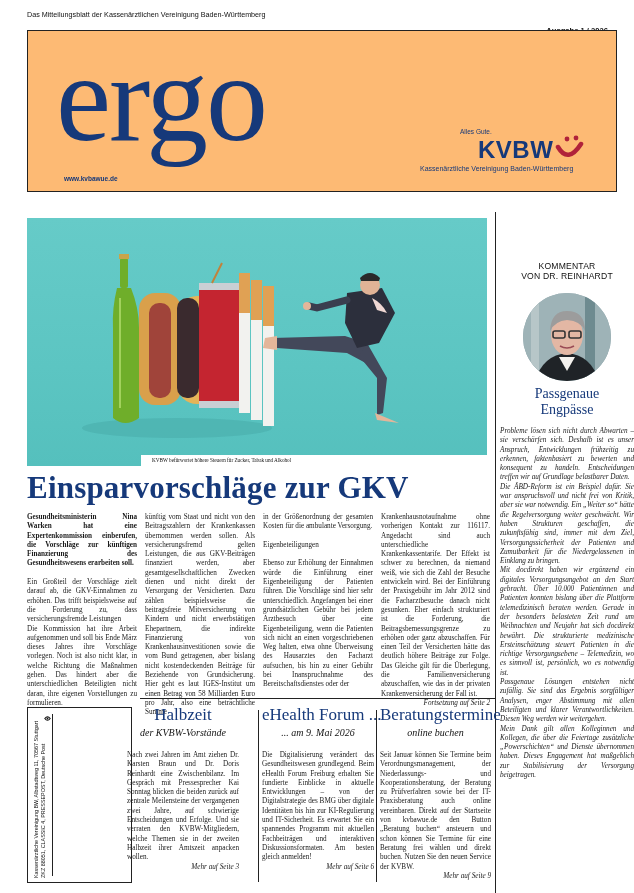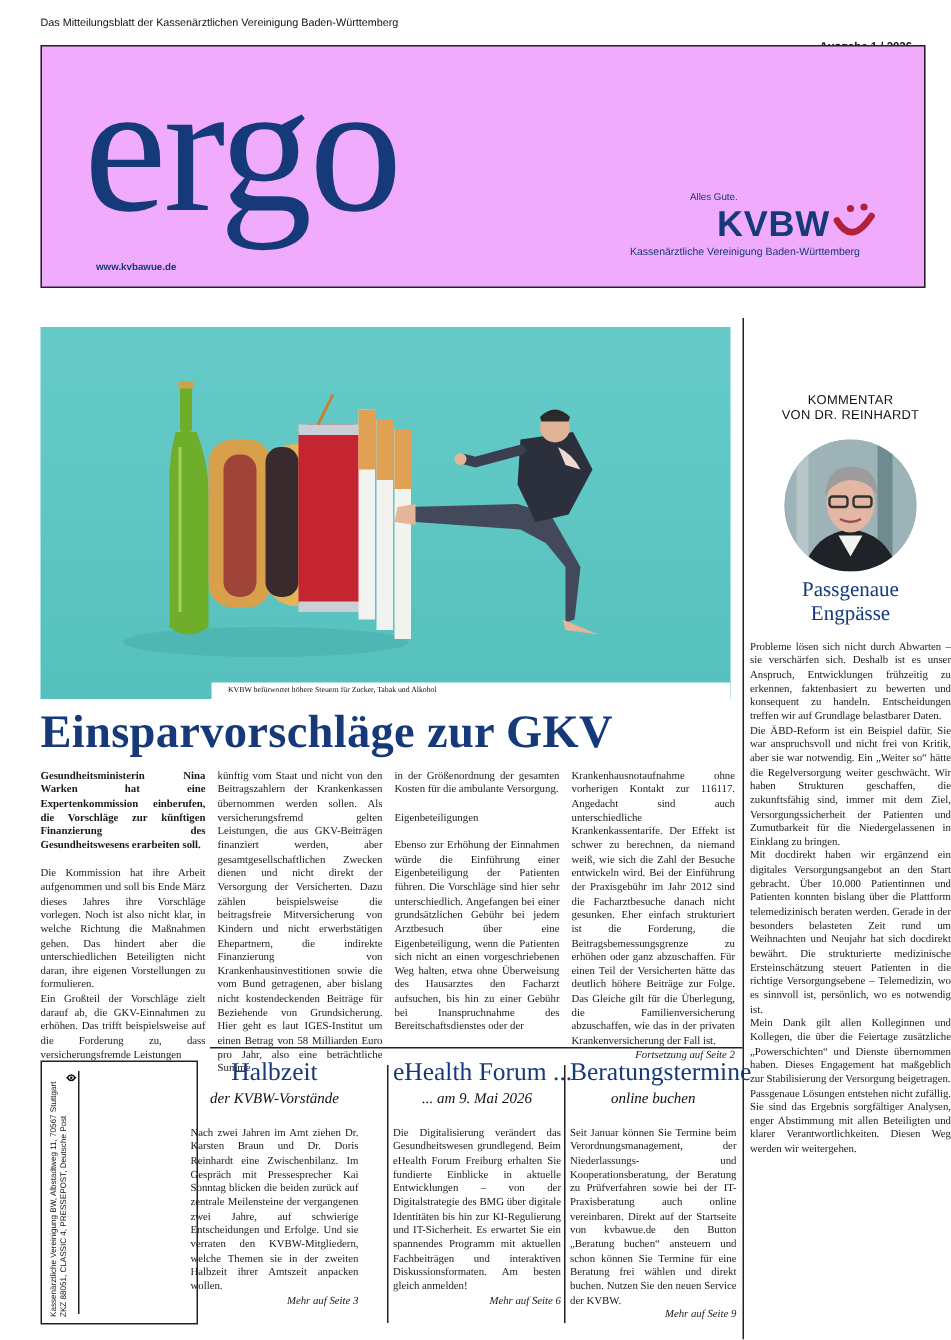--- a/index.html
+++ b/index.html
@@ -5,21 +5,21 @@
   * { box-sizing: border-box; margin: 0; padding: 0; }
   html, body { width: 634px; height: 893px; background: #ffffff; overflow: hidden; }
   body { position: relative; font-family: "Liberation Serif", serif; color: #1a1a1a; }
 
   .topline { position: absolute; top: 10px; left: 27px; right: 26px; height: 12px;
     font-family: "Liberation Sans", sans-serif; font-size: 7.2px; color: #111; }
   .topline .left { position: absolute; left: 0; top: 0; }
   .topline .right { position: absolute; right: 0; top: 16px; font-weight: bold; font-size: 7.6px; text-align: center; }
 
   .masthead { position: absolute; top: 30px; left: 27px; width: 590px; height: 162px;
-    border: 1px solid #222; background: #f0abfc; }
+    border: 1px solid #222; background: #fdba74; }
   .logo-ergo { position: absolute; left: 28px; top: 6px; font-family: "Liberation Serif", serif;
     font-size: 124px; line-height: 1; color: #16397a; letter-spacing: -2px; }
   .masthead-url { position: absolute; left: 36px; bottom: 9px; font-family: "Liberation Sans", sans-serif;
     font-size: 6.5px; font-weight: bold; color: #16397a; }
   .kvbw-block { position: absolute; right: 26px; top: 97px; width: 170px; height: 52px; }
   .kvbw-slogan { position: absolute; left: 40px; top: 0; font-family: "Liberation Sans", sans-serif; font-size: 6.5px; color: #16397a; }
   .kvbw-logo { position: absolute; left: 58px; top: 10px; font-family: "Liberation Sans", sans-serif; font-weight: bold;
     font-size: 24px; color: #16397a; letter-spacing: 0.5px; line-height: 1; }
   .kvbw-smile { position: absolute; left: 134px; top: 6px; width: 30px; height: 28px; }
   .kvbw-sub { position: absolute; left: 0; top: 37px; font-family: "Liberation Sans", sans-serif; font-size: 7px; color: #16397a; white-space: nowrap; }
@@ -33,21 +33,21 @@
   .vrule { position: absolute; left: 495px; top: 212px; width: 1px; height: 681px; background: #222; }
 
   .comment { position: absolute; left: 500px; top: 212px; width: 134px; margin-top: 45px; }
   .comment-kicker { text-align: center; font-family: "Liberation Sans", sans-serif; font-size: 8.6px; line-height: 10px;
     color: #111; margin-top: 4px; letter-spacing: 0.2px; }
   .portrait { width: 88px; height: 88px; border-radius: 50%; margin: 12px auto 0; overflow: hidden; position: relative;
     background: radial-gradient(circle at 50% 40%, #b9c9cc 0%, #8fa6ac 60%, #587b83 100%); }
   .comment-title { text-align: center; font-size: 14px; line-height: 16px; color: #16397a; margin-top: 5px; }
   .comment-body { position: absolute; left: 0; top: 170px; width: 134px; font-size: 7.2px; line-height: 9.3px;
     text-align: justify; color: #1a1a1a; hyphens: auto; }
-  .comment-body p { margin: 0; }
+  .comment-body p { margin: 0; font-style: italic; }
 
   .headline { position: absolute; left: 27px; top: 470px; width: 460px; text-align: left;
     font-size: 31px; line-height: 36px; color: #16397a; letter-spacing: 0.2px; }
 
   .article { position: absolute; left: 27px; top: 513px; width: 463px; height: 190px; }
   .col { position: absolute; top: 0; width: 110px; font-size: 7.2px; line-height: 9.3px; text-align: justify; color: #1a1a1a; }
   .col p { margin: 0; }
   .col .lead { font-weight: bold; }
   .col .gap { height: 9.3px; }
   .col .subhead { font-weight: normal; }
@@ -174,33 +174,33 @@
     </svg>
   </div>
   <div class="comment-title">
     <div>Passgenaue</div>
     <div>Engpässe</div>
   </div>
   <div class="comment-body">
     <p>Probleme lösen sich nicht durch Abwarten – sie verschärfen sich. Deshalb ist es unser Anspruch, Entwicklungen frühzeitig zu erkennen, faktenbasiert zu bewerten und konsequent zu handeln. Entscheidungen treffen wir auf Grundlage belastbarer Daten.</p>
     <p>Die ÄBD-Reform ist ein Beispiel dafür. Sie war anspruchsvoll und nicht frei von Kritik, aber sie war notwendig. Ein „Weiter so“ hätte die Regelversorgung weiter geschwächt. Wir haben Strukturen geschaffen, die zukunftsfähig sind, immer mit dem Ziel, Versorgungssicherheit der Patienten und Zumutbarkeit für die Niedergelassenen in Einklang zu bringen.</p>
     <p>Mit docdirekt haben wir ergänzend ein digitales Versorgungsangebot an den Start gebracht. Über 10.000 Patientinnen und Patienten konnten bislang über die Plattform telemedizinisch beraten werden. Gerade in der besonders belasteten Zeit rund um Weihnachten und Neujahr hat sich docdirekt bewährt. Die strukturierte medizinische Ersteinschätzung steuert Patienten in die richtige Versorgungsebene – Telemedizin, wo es sinnvoll ist, persönlich, wo es notwendig ist.</p>
+    <p>Passgenaue Lösungen entstehen nicht zufällig. Sie sind das Ergebnis sorgfältiger Analysen, enger Abstimmung mit allen Beteiligten und klarer Verantwortlichkeiten. Diesen Weg werden wir weitergehen.</p>
     <p>Mein Dank gilt allen Kolleginnen und Kollegen, die über die Feiertage zusätzliche „Powerschichten“ und Dienste übernommen haben. Dieses Engagement hat maßgeblich zur Stabilisierung der Versorgung beigetragen.</p>
-    <p>Passgenaue Lösungen entstehen nicht zufällig. Sie sind das Ergebnis sorgfältiger Analysen, enger Abstimmung mit allen Beteiligten und klarer Verantwortlichkeiten. Diesen Weg werden wir weitergehen.</p>
   </div>
 </div>
 
 <h1 class="headline">Einsparvorschläge zur GKV</h1>
 
 <div class="article">
   <div class="col c1">
     <p class="lead">Gesundheitsministerin Nina Warken hat eine Expertenkommission einberufen, die Vorschläge zur künftigen Finanzierung des Gesundheitswesens erarbeiten soll.</p>
     <div class="gap"></div>
+    <p>Ein Großteil der Vorschläge zielt darauf ab, die GKV-Einnahmen zu erhöhen. Das trifft beispielsweise auf die Forderung zu, dass versicherungsfremde Leistungen</p>
     <p>Die Kommission hat ihre Arbeit aufgenommen und soll bis Ende März dieses Jahres ihre Vorschläge vorlegen. Noch ist also nicht klar, in welche Richtung die Maßnahmen gehen. Das hindert aber die unterschiedlichen Beteiligten nicht daran, ihre eigenen Vorstellungen zu formulieren.</p>
-    <p>Ein Großteil der Vorschläge zielt darauf ab, die GKV-Einnahmen zu erhöhen. Das trifft beispielsweise auf die Forderung zu, dass versicherungsfremde Leistungen</p>
   </div>
   <div class="col c2">
     <p>künftig vom Staat und nicht von den Beitragszahlern der Krankenkassen übernommen werden sollen. Als versicherungsfremd gelten Leistungen, die aus GKV-Beiträgen finanziert werden, aber gesamtgesellschaftlichen Zwecken dienen und nicht direkt der Versorgung der Versicherten. Dazu zählen beispielsweise die beitragsfreie Mitversicherung von Kindern und nicht erwerbstätigen Ehepartnern, die indirekte Finanzierung von Krankenhausinvestitionen sowie die vom Bund getragenen, aber bislang nicht kostendeckenden Beiträge für Beziehende von Grundsicherung. Hier geht es laut IGES-Institut um einen Betrag von 58 Milliarden Euro pro Jahr, also eine beträchtliche Summe</p>
   </div>
   <div class="col c3">
     <p>in der Größenordnung der gesamten Kosten für die ambulante Versorgung.</p>
     <div class="gap"></div>
     <p class="subhead">Eigenbeteiligungen</p>
     <div class="gap"></div>
     <p>Ebenso zur Erhöhung der Einnahmen würde die Einführung einer Eigenbeteiligung der Patienten führen. Die Vorschläge sind hier sehr unterschiedlich. Angefangen bei einer grundsätzlichen Gebühr bei jedem Arztbesuch über eine Eigenbeteiligung, wenn die Patienten sich nicht an einen vorgeschriebenen Weg halten, etwa ohne Überweisung des Hausarztes den Facharzt aufsuchen, bis hin zu einer Gebühr bei Inanspruchnahme des Bereitschaftsdienstes oder der</p>

